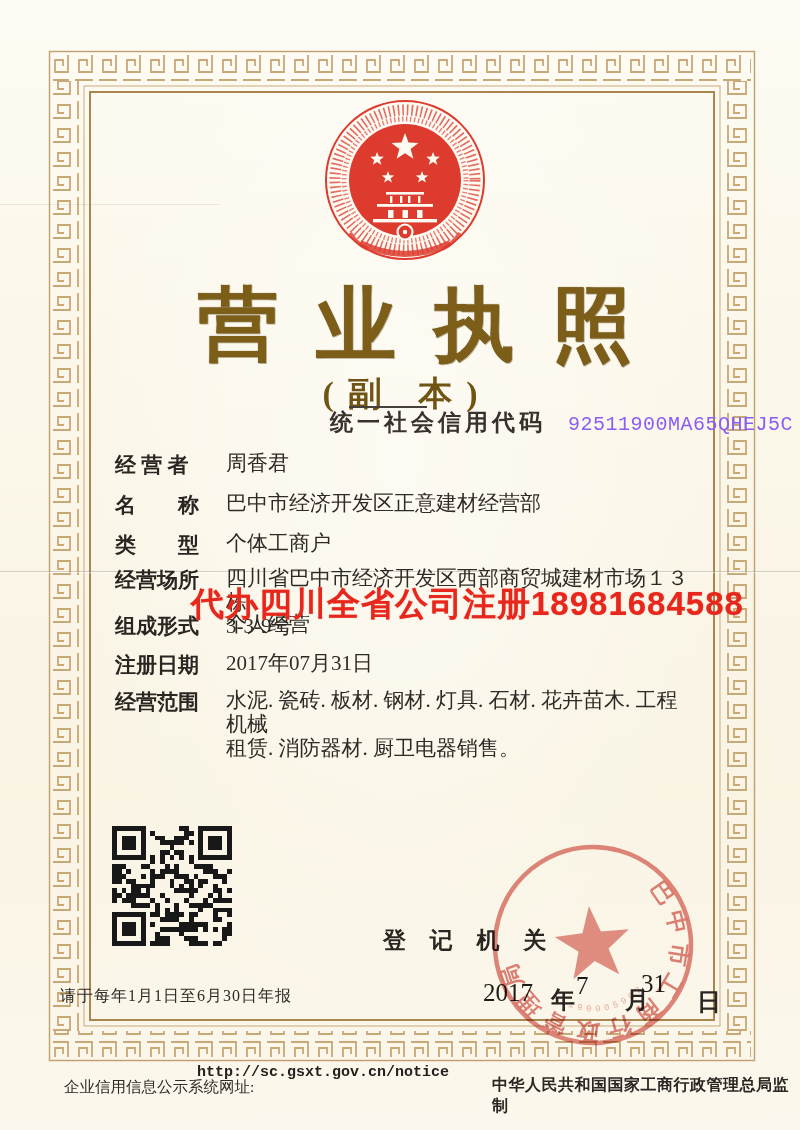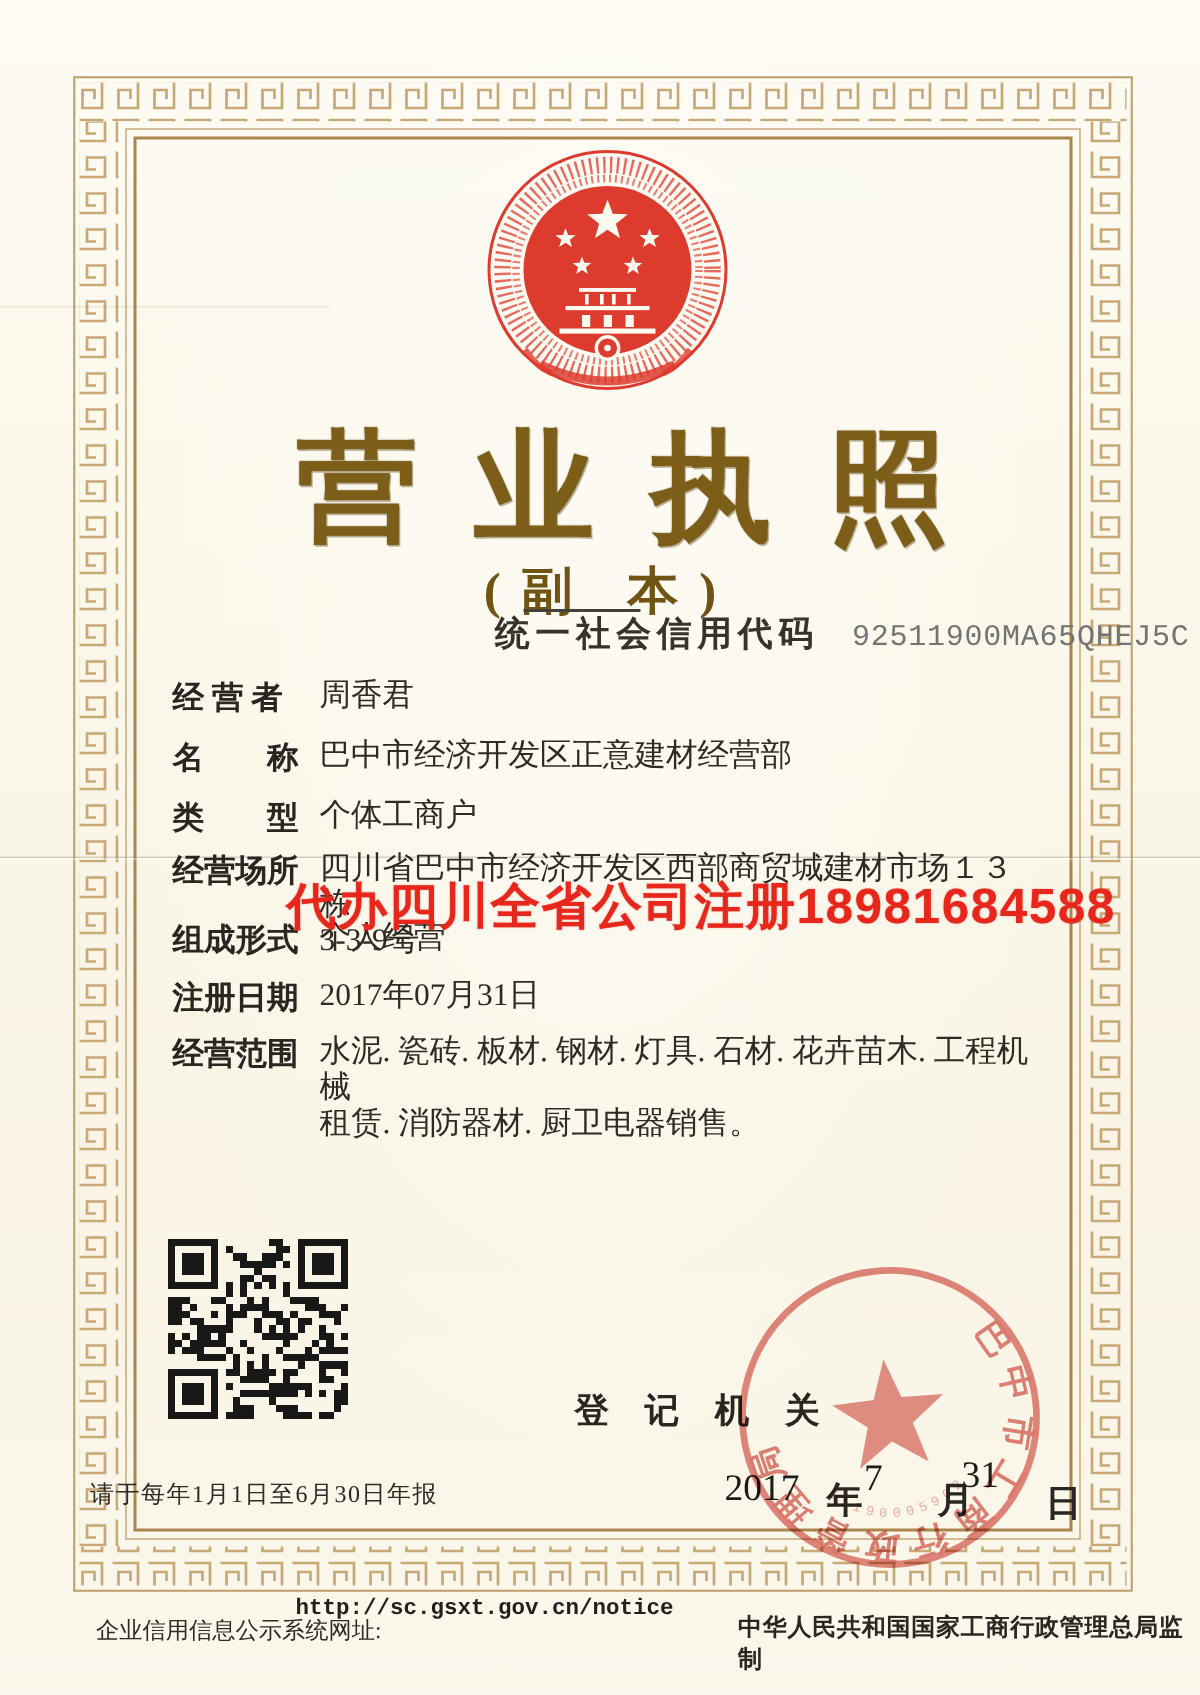--- a/index.html
+++ b/index.html
@@ -24,25 +24,25 @@
   .title{left:0;top:272px;width:800px;text-align:center;
     font-size:80px;font-weight:700;letter-spacing:38px;text-indent:38px;
     color:#7c5e18;text-shadow:0 0 1px #5d4410, 1px 1px 0 rgba(93,68,16,.35);margin-left:15px;}
   .subtitle{left:0;top:371px;width:800px;text-align:center;
     font-size:34px;font-weight:700;letter-spacing:14px;text-indent:14px;color:#6f5414;}
   .sub-underline{left:349px;top:406px;width:78px;height:2px;background:#46403a;}
   
   .credit{left:330px;top:407px;display:flex;align-items:baseline;}
   .credit-label{font-size:23px;letter-spacing:4px;color:#37322c;font-weight:600;}
   .credit-code{margin-left:22px;font-family:"Liberation Mono", monospace;font-size:20px;
-    letter-spacing:.5px;color:#737373;}
+    letter-spacing:.5px;color:#8b5cf6;}
   
   .frow{position:absolute;left:115px;width:580px;display:flex;align-items:flex-start;}
   .flabel{flex:0 0 84px;font-size:21px;font-weight:600;color:#2a2520;white-space:nowrap;}
-  .fvals{margin-left:14px;font-size:21px;line-height:24px;color:#2e2a25;}
+  .fvals{margin-left:27px;font-size:21px;line-height:24px;color:#2e2a25;}
   .f0{top:451px}.f1{top:491px}.f2{top:531px}.f3{top:566px}.f4{top:612px}.f5{top:651px}.f6{top:688px}
   
   .watermark{left:191px;top:582px;font-size:33px;font-weight:600;letter-spacing:1px;
     color:#e8271c;white-space:nowrap;font-family:"Liberation Sans", sans-serif;
     text-shadow:0 0 1px rgba(232,39,28,.6);}
   
   #qr{left:112px;top:826px;}
   
   .registrar{left:383px;top:925px;font-size:23px;font-weight:600;letter-spacing:9px;color:#2a2520;}
   .d-num{position:absolute;font-size:25px;color:#1d1b18;font-family:"Liberation Serif", serif;}

